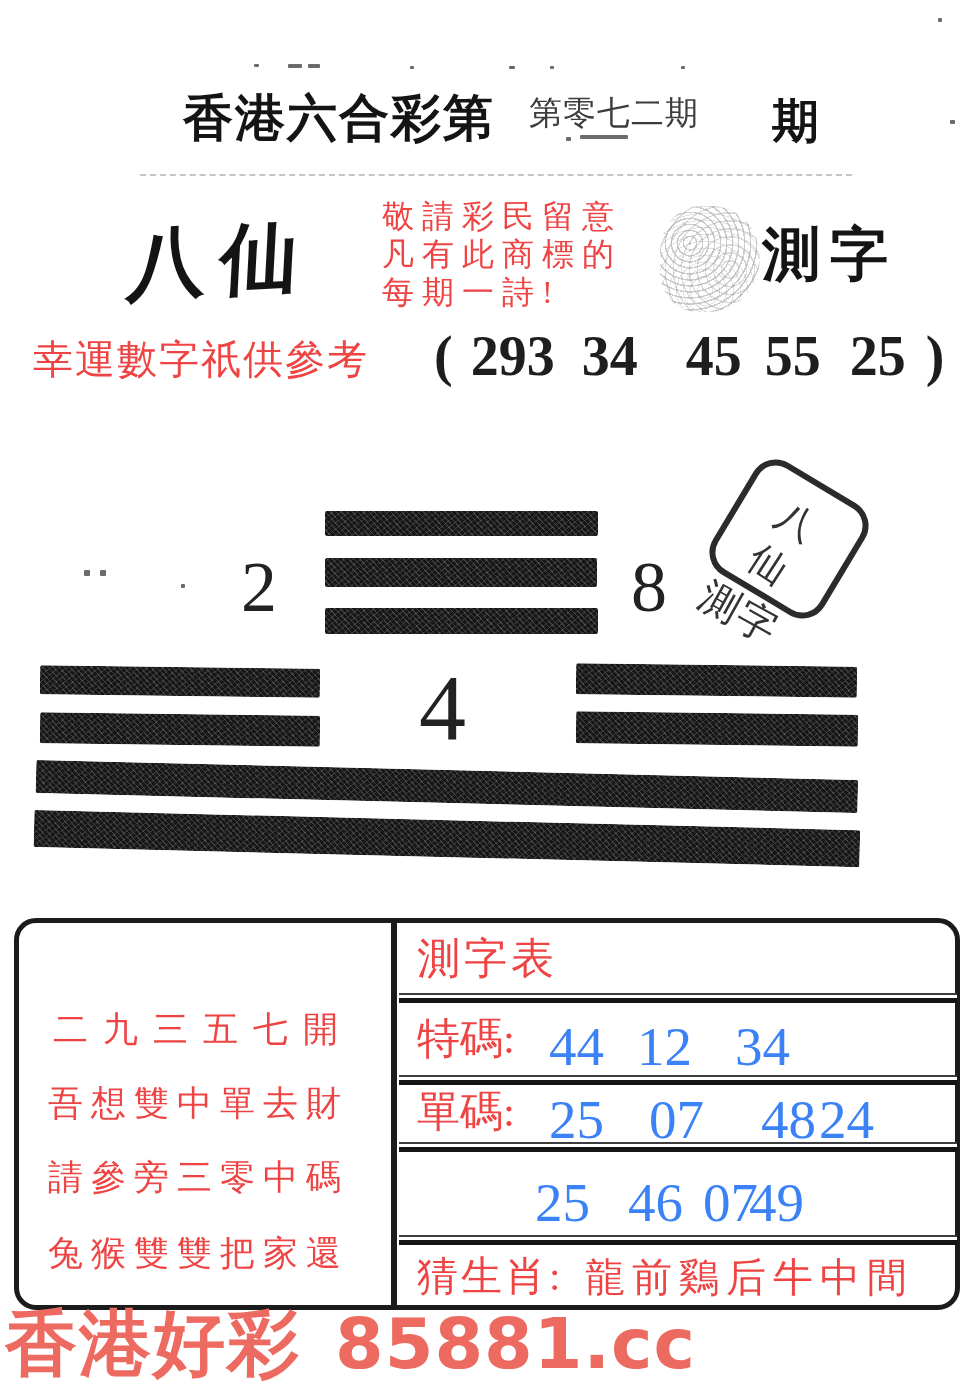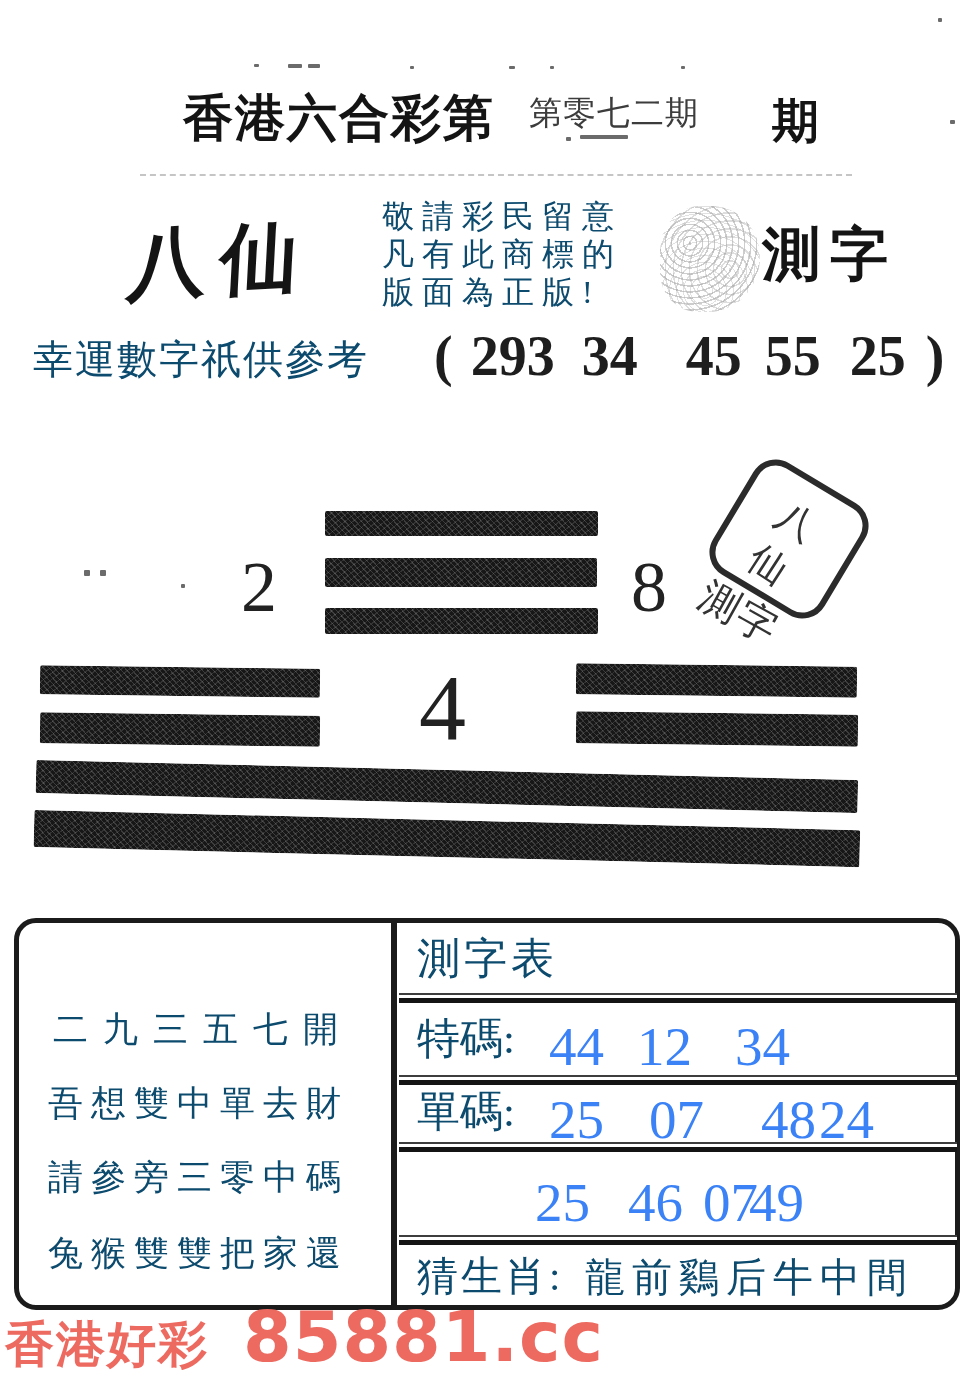--- a/index.html
+++ b/index.html
@@ -2,21 +2,21 @@
 <html><head>
 <meta charset="utf-8">
 <style>
   html,body{margin:0;padding:0;background:#ffffff;}
   .page{
     position:relative;width:977px;height:1388px;background:#fff;overflow:hidden;
     font-family:"Liberation Serif","DejaVu Serif",serif;color:#1e1e1e;
   }
   .abs{position:absolute;line-height:1;}
   .brush{font-weight:bold;color:#141414;}
-  .hand{color:#0c4a6e;}
+  .hand{color:#ef4444;}
   .speck{position:absolute;background:#3a3a3a;opacity:.75;border-radius:1px;}
   .dotline{position:absolute;border-top:2px dashed rgba(80,80,80,.33);height:0;}
   
   .bar{
     position:absolute;background-color:#171717;border-radius:2px;
     background-image:
       repeating-linear-gradient(47deg, rgba(255,255,255,.16) 0 1px, rgba(0,0,0,0) 1px 4px),
       repeating-linear-gradient(-39deg, rgba(255,255,255,.12) 0 1px, rgba(0,0,0,0) 1px 5px);
   }
   .smudge{
@@ -41,21 +41,21 @@
   .rule{
     position:absolute;left:380px;right:-2px;height:3px;background:#fff;
     border-top:2px solid #3d3d3d;border-bottom:5px solid #141414;
   }
   .tnum{font-size:55px;color:#3b82f6;font-family:"Liberation Serif","DejaVu Serif",serif;}
   .lucky-g{display:inline-block;font-weight:600;}
   .watermark{
     position:absolute;left:5px;top:1296px;z-index:9;white-space:nowrap;
     font-family:"DejaVu Sans","Liberation Sans",sans-serif;font-weight:700;color:#ed6a60;
   }
-  .wm-name{font-size:49px;letter-spacing:2px;}
+  .wm-name{font-size:72px;letter-spacing:2px;}
   .wm-url{font-size:70px;margin-left:34px;letter-spacing:1px;}
 </style>
 </head>
 <body>
 
 <div class="page">
 
   <div class="speck" style="left:254px;top:64px;width:5px;height:3px"></div>
   <div class="speck" style="left:288px;top:64px;width:14px;height:4px"></div>
   <div class="speck" style="left:308px;top:64px;width:12px;height:4px"></div>
@@ -70,21 +70,21 @@
   <div class="abs brush" style="left:183px;top:93px;font-size:50px;letter-spacing:2px">香港六合彩第</div>
   <div class="abs" style="left:529px;top:97px;font-size:33px;letter-spacing:1px;color:#3c3c3c">第零七二期</div>
   <div class="speck" style="left:566px;top:137px;width:5px;height:4px"></div>
   <div class="speck" style="left:580px;top:135px;width:48px;height:4px"></div>
   <div class="abs brush" style="left:772px;top:98px;font-size:47px">期</div>
 
   <div class="abs brush" style="left:128px;top:222px;font-size:78px;letter-spacing:14px;transform:skewX(-6deg) rotate(-3deg)">八仙</div>
   <div class="abs hand" style="left:382px;top:197px;font-size:32px;line-height:38px;letter-spacing:8px">
     <div>敬請彩民留意</div>
     <div>凡有此商標的</div>
-    <div>版面為正版!</div>
+    <div>每期一詩!</div>
   </div>
   <div class="smudge" style="left:660px;top:206px;width:100px;height:106px"></div>
   <div class="abs brush" style="left:762px;top:226px;font-size:58px;letter-spacing:10px">測字</div>
 
   <div class="abs hand" style="left:33px;top:340px;font-size:40px;letter-spacing:2px">幸運數字祇供參考</div>
   <div class="abs" style="left:434px;top:328px;font-size:56px;white-space:nowrap">
     <span class="lucky-g">(</span>
     <span class="lucky-g" style="margin-left:4px">293</span>
     <span class="lucky-g" style="margin-left:13px">34</span>
     <span class="lucky-g" style="margin-left:34px">45</span>

